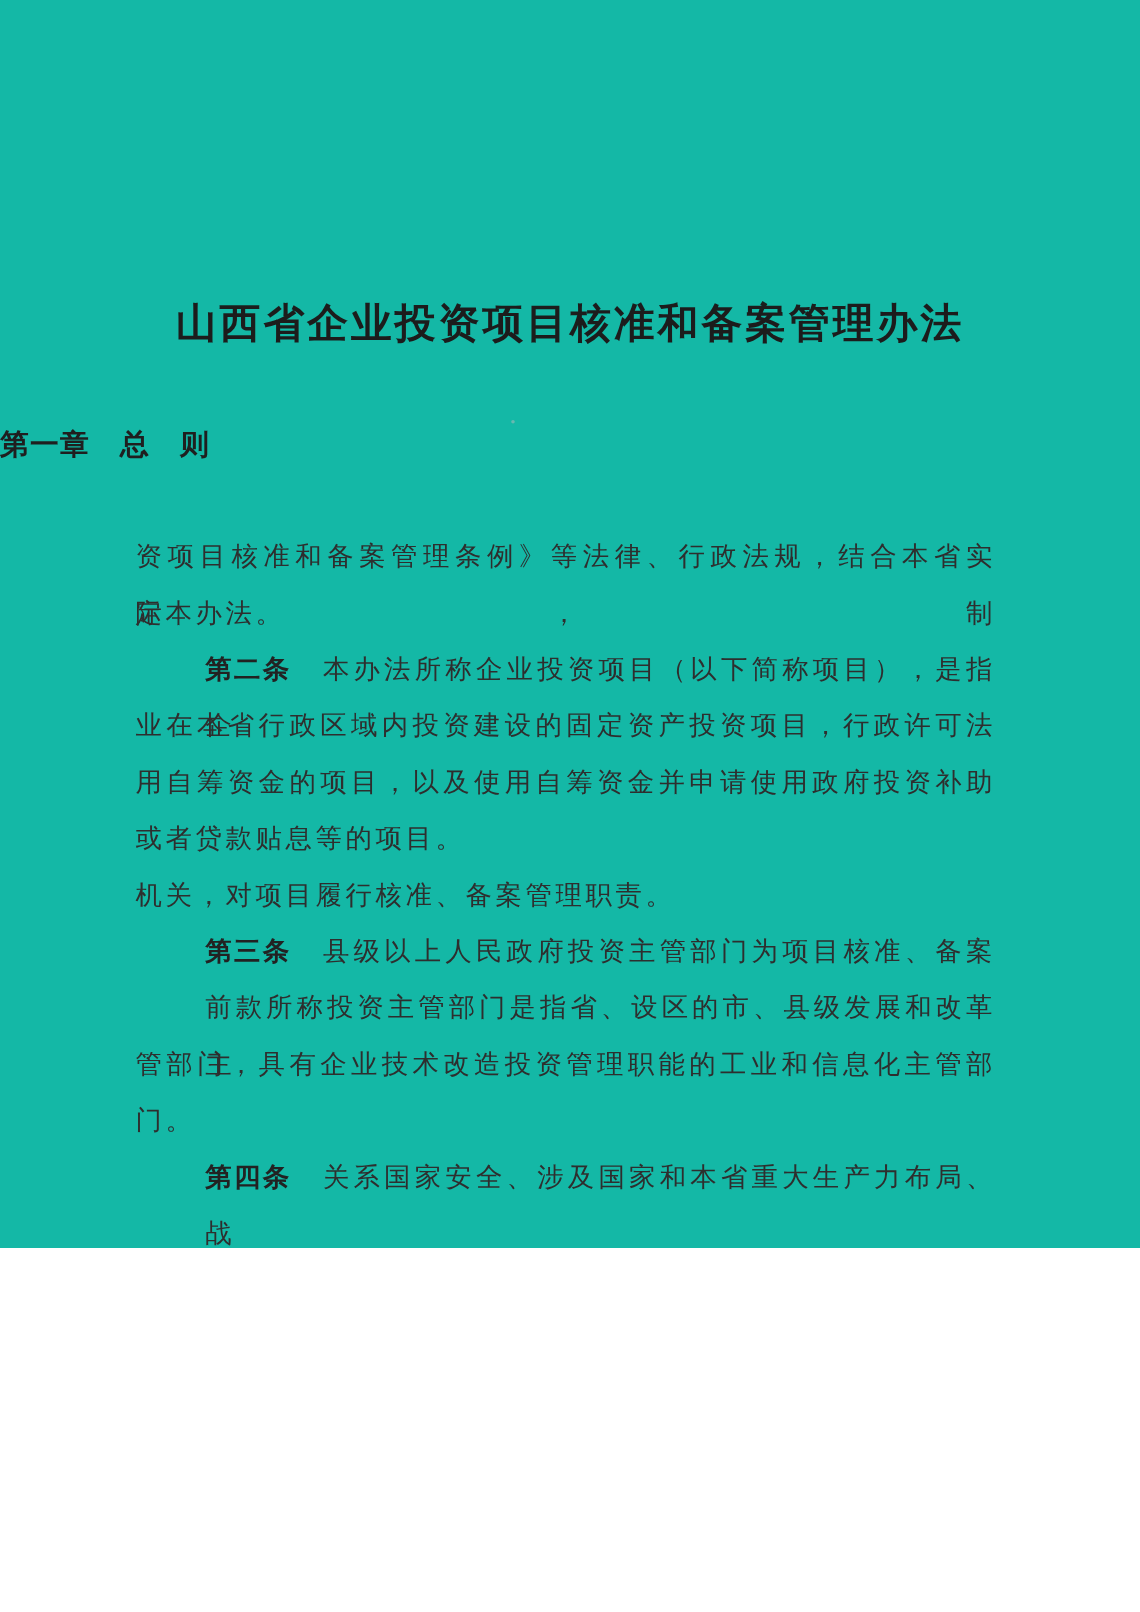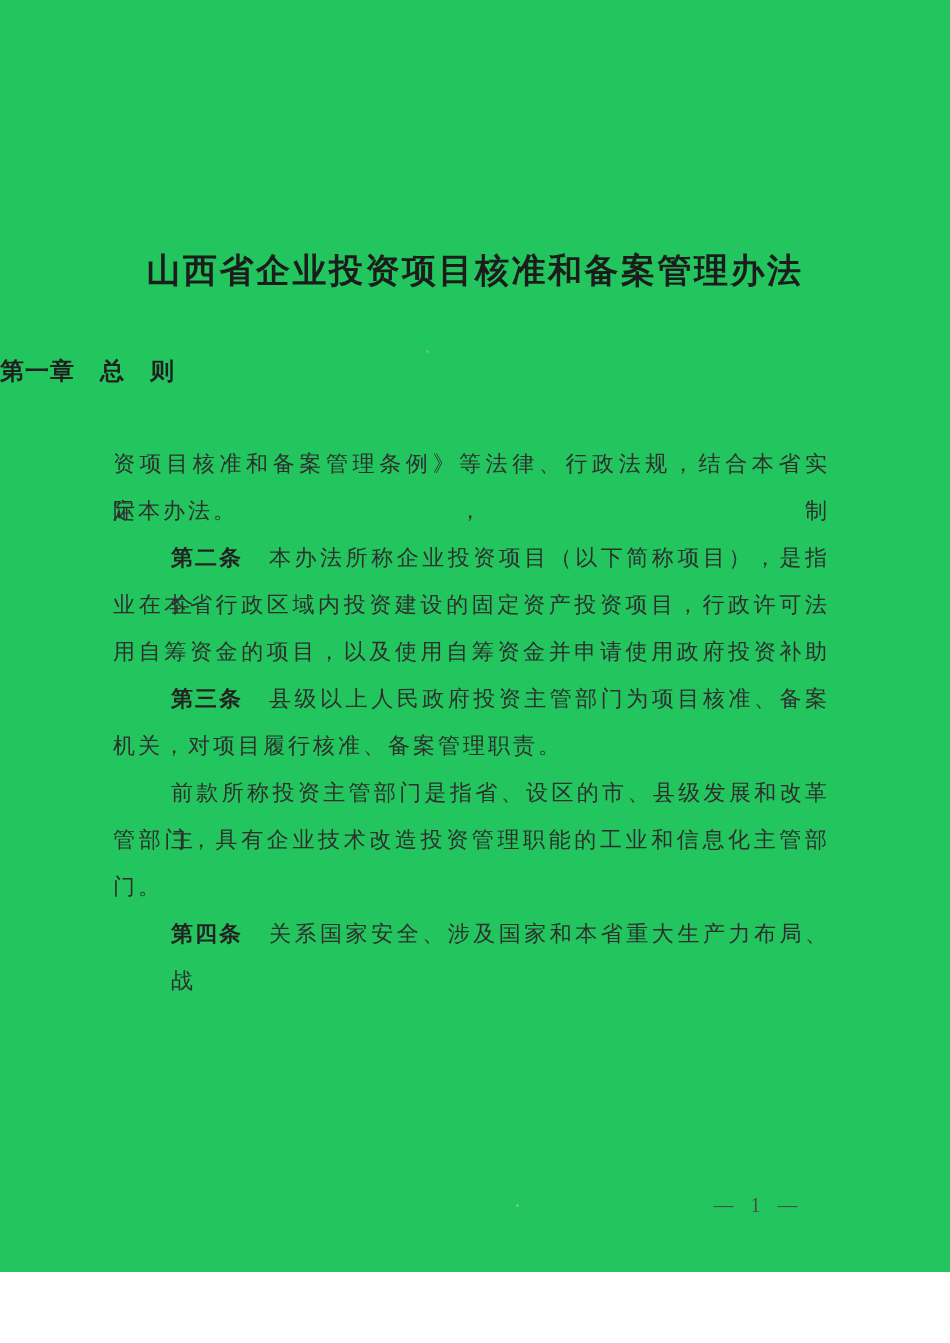--- a/index.html
+++ b/index.html
@@ -1,20 +1,20 @@
 <!DOCTYPE html>
 <html><head>
 <meta charset="utf-8">
 <style>
   html, body { margin: 0; padding: 0; }
   .page {
     position: relative;
     width: 950px;
-    height: 1272px;
-    background: #22c55e;
+    height: 1040px;
+    background: #14b8a6;
     overflow: hidden;
     font-family: "Liberation Serif", "DejaVu Serif", serif;
   }
   .title {
     position: absolute;
     top: 248px;
     left: 0;
     width: 950px;
     margin: 0;
     text-align: center;
@@ -104,26 +104,27 @@
     <div class="line jst"><span>资项目核准和备案管理条例》等法律、行政法规，结合本省实际，制</span></div>
 
     <div class="line end"><span>定本办法。</span></div>
 
     <div class="line jst indent"><span class="label">第二条</span><span>本办法所称企业投资项目（以下简称项目），是指企</span></div>
 
     <div class="line jst"><span>业在本省行政区域内投资建设的固定资产投资项目，行政许可法</span></div>
 
     <div class="line jst"><span>用自筹资金的项目，以及使用自筹资金并申请使用政府投资补助</span></div>
 
+    <div class="line end"><span>或者贷款贴息等的项目。</span></div>
 
 
 
+    <div class="line end"><span>机关，对项目履行核准、备案管理职责。</span></div>
+
     <div class="line jst indent"><span class="label">第三条</span><span>县级以上人民政府投资主管部门为项目核准、备案</span></div>
-
-    <div class="line end"><span>机关，对项目履行核准、备案管理职责。</span></div>
 
     <div class="line jst indent"><span>前款所称投资主管部门是指省、设区的市、县级发展和改革主</span></div>
 
     <div class="line jst"><span>管部门，具有企业技术改造投资管理职能的工业和信息化主管部</span></div>
 
     <div class="line end"><span>门。</span></div>
 
     <div class="line jst indent"><span class="label">第四条</span><span>关系国家安全、涉及国家和本省重大生产力布局、战</span></div>
 
   </div>

